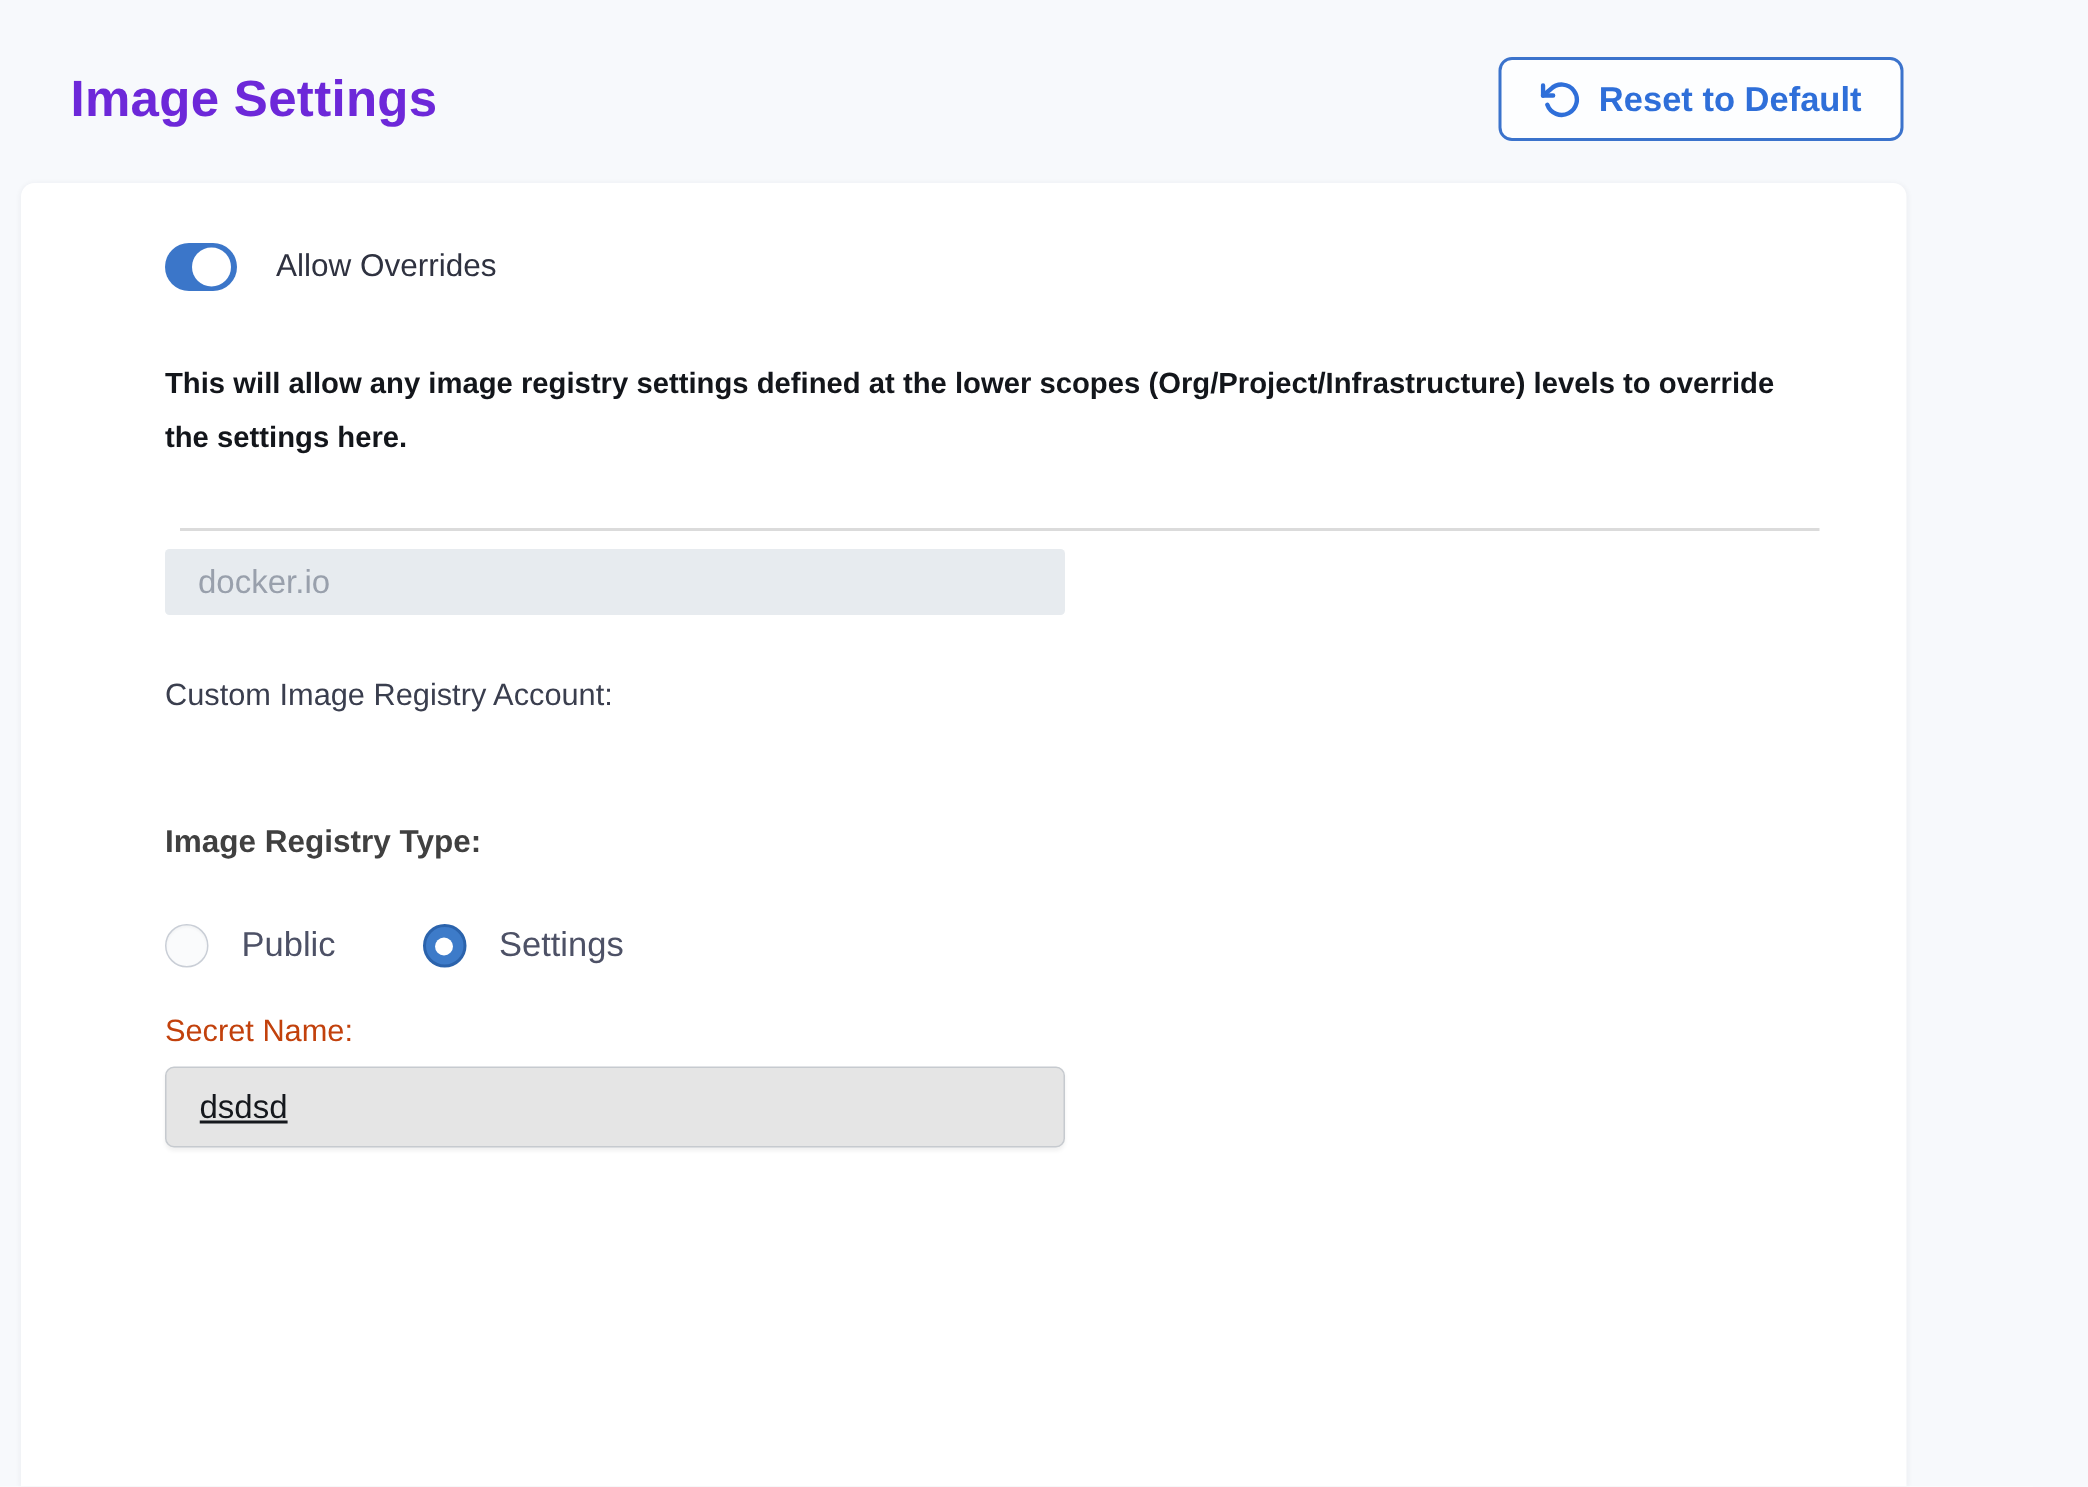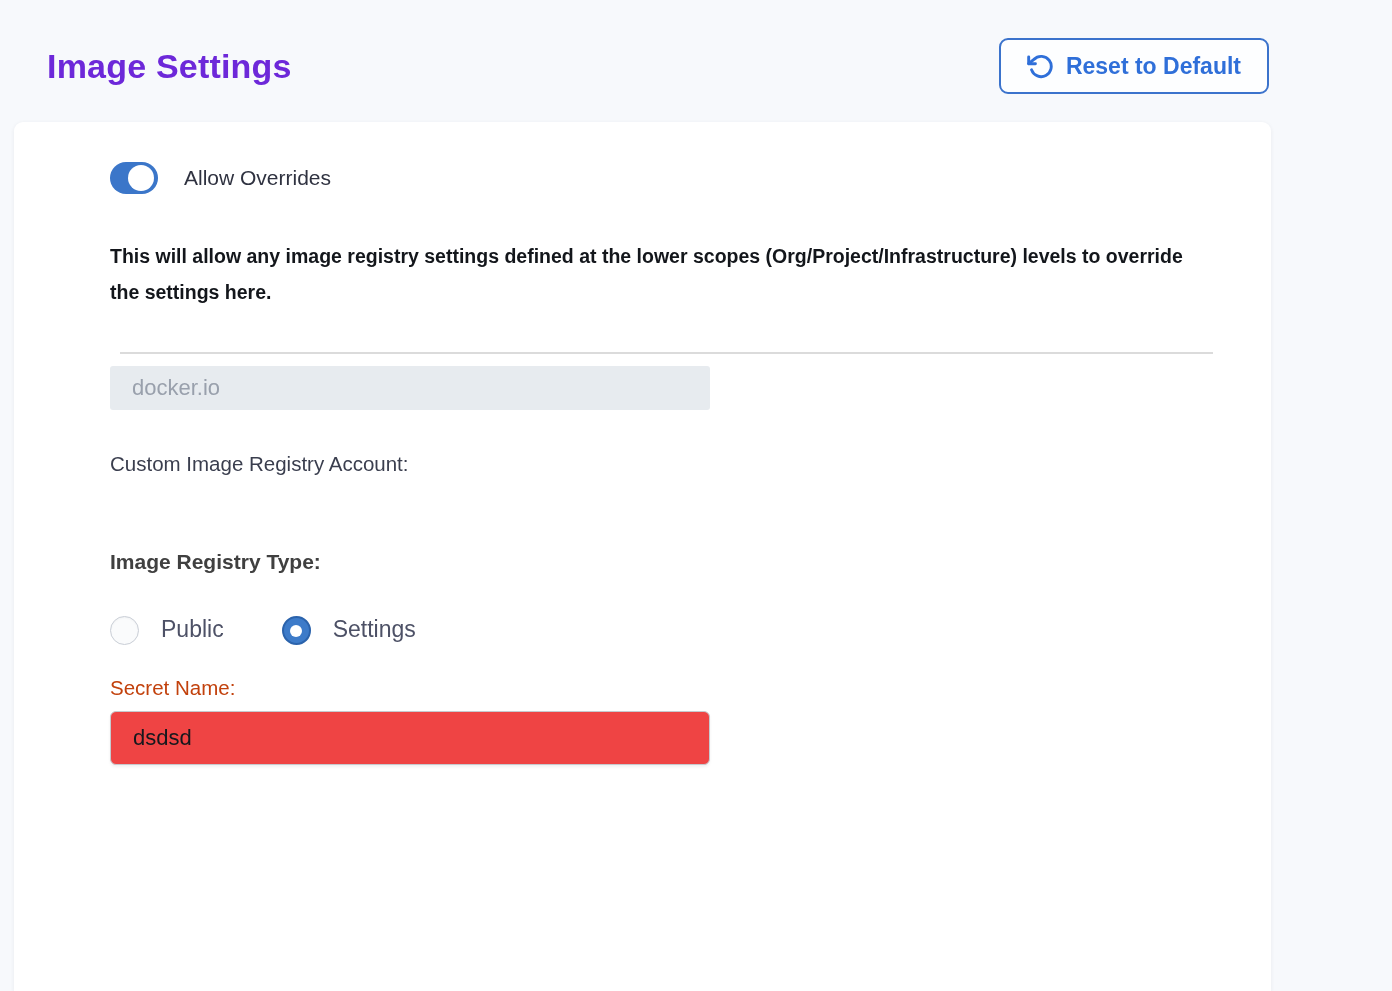--- a/index.html
+++ b/index.html
@@ -156,25 +156,26 @@
   }
 
   .secret-label {
     margin: 31px 0 0 96px;
     font-size: 20.5px;
     color: #c2410c;
   }
   .inp.text {
     margin-top: 11px;
     height: 54px;
-    background: #ef4444;
+    background: #e5e5e5;
     border: 1px solid #C6CACF;
     border-radius: 6px;
     color: #15181D;
     box-shadow: 0 2px 3px rgba(0,0,0,0.06);
+    text-decoration: underline;
   }
 </style>
 </head>
 <body>
 
 <div class="header">
   <h1 class="page-title">Image Settings</h1>
   <button class="reset-btn">
     <span>
       <svg width="27" height="27" viewBox="0 0 24 24" fill="none" stroke="#2F6FD9" stroke-width="2.6" stroke-linecap="round" stroke-linejoin="round">

